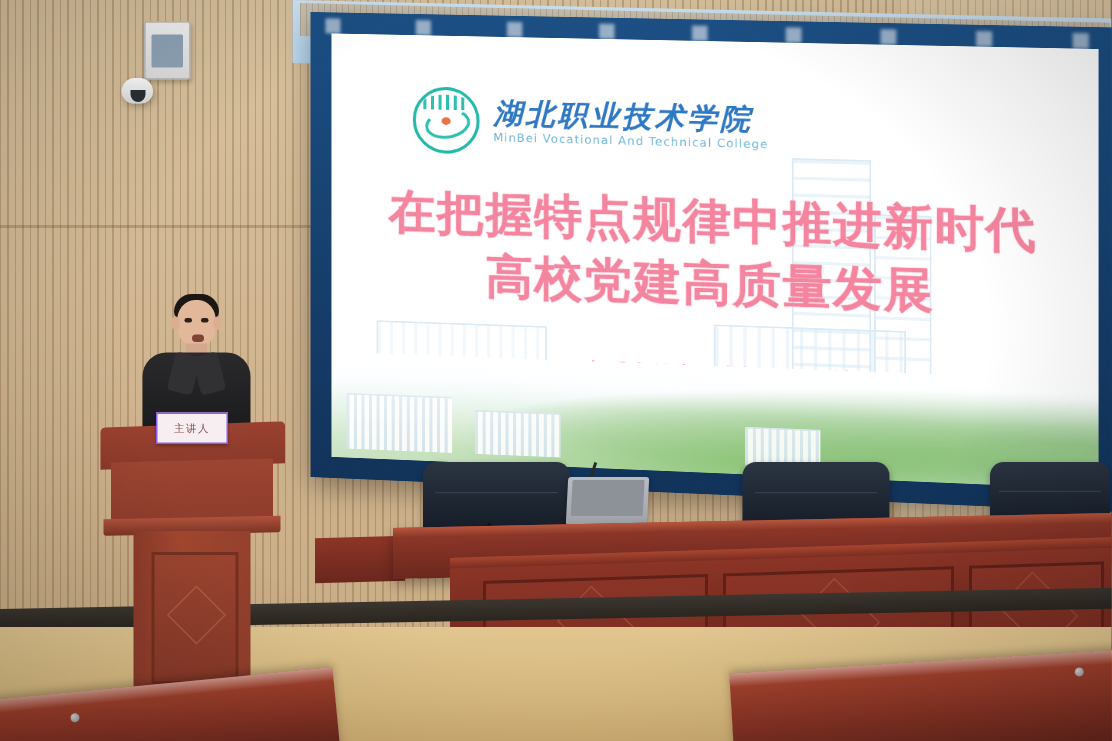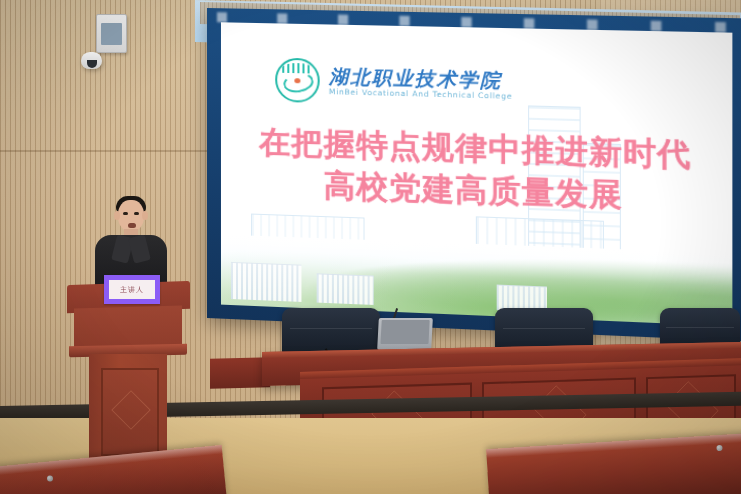--- a/index.html
+++ b/index.html
@@ -245,21 +245,21 @@
     background:linear-gradient(180deg,#9b4430,#8a3a29);
   }
   .podium-diamond{
     position:absolute;left:50%;top:46%;width:26px;height:26px;
     margin-left:-13px;margin-top:-13px;
     border:1px solid rgba(190,110,80,.55);
     transform:rotate(45deg);
   }
   .podium-sign{
     position:absolute;left:37px;top:-8px;width:46px;height:19px;
-    background:#f6eef0;border:5px solid #8b5cf6;
+    background:#f6eef0;border:1px solid #8b5cf6;
     display:flex;align-items:center;justify-content:center;
     box-shadow:0 1px 2px rgba(0,0,0,.25);
     z-index:3;
     font-family:Liberation Serif, serif;
   }
   .podium-sign span{
     font-size:7px;color:#8c4a55;letter-spacing:1px;
   }
 
   

